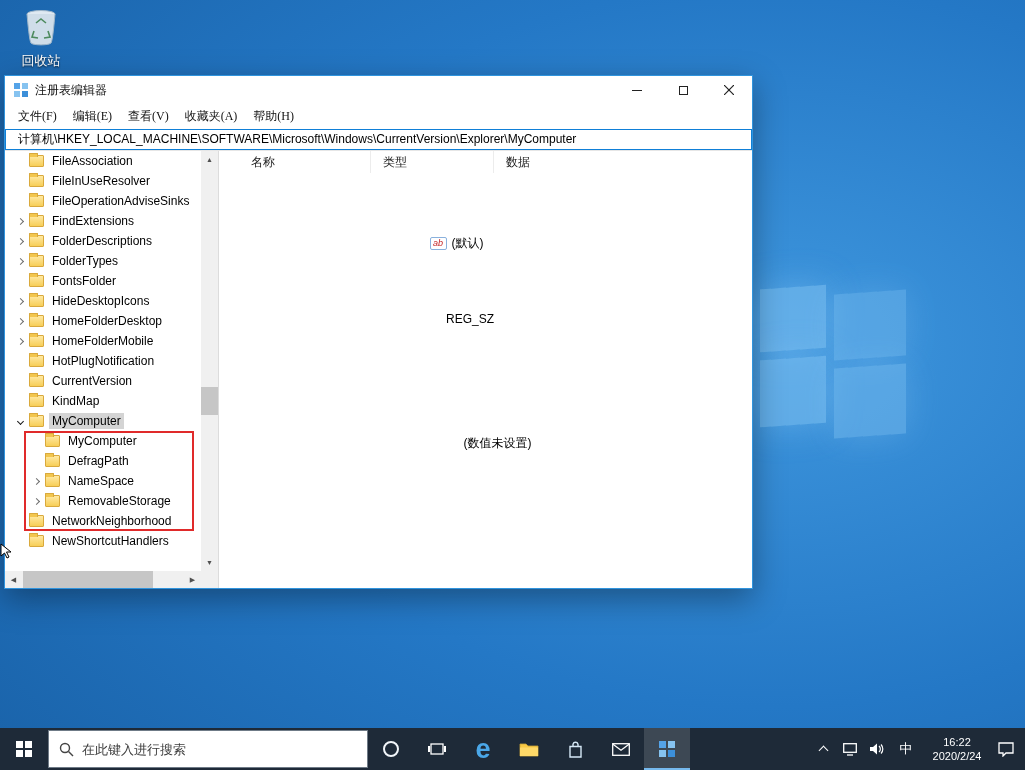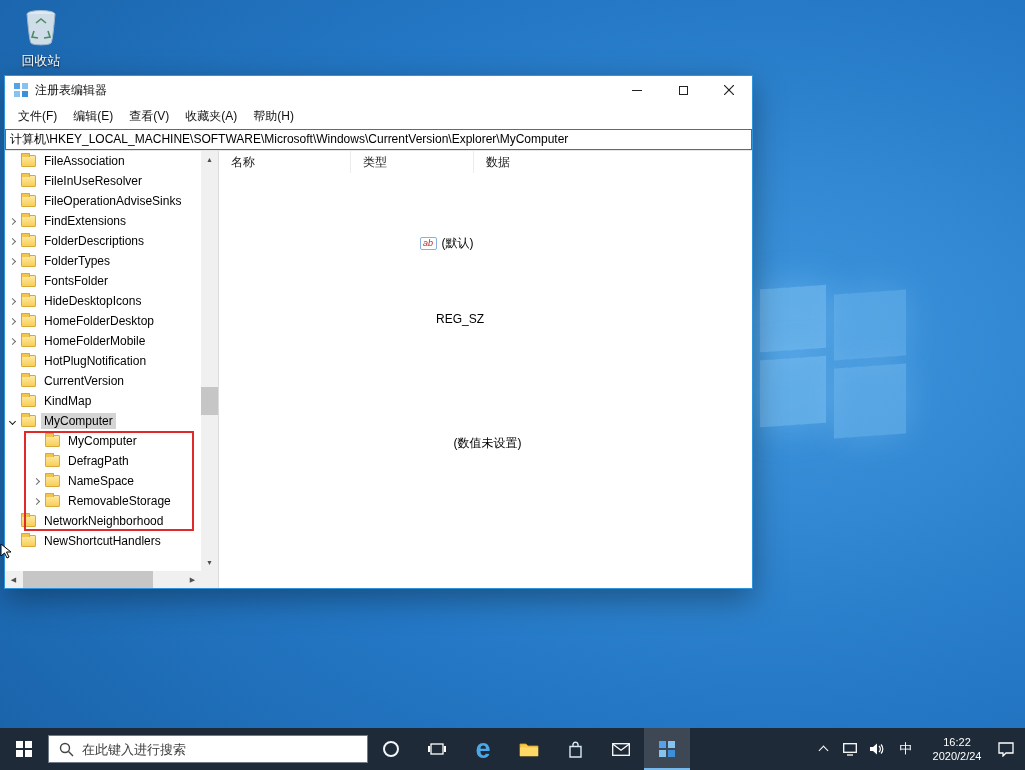--- a/index.html
+++ b/index.html
@@ -27,32 +27,32 @@
   .titlebar { flex:0 0 28px; display:flex; align-items:center; background:#fff; }
   .app-icon { margin:0 6px 0 8px; display:flex; }
   .title { font-size:12px; color:#111; }
   .win-controls { margin-left:auto; display:flex; height:100%; }
   .wc { width:46px; height:100%; display:flex; align-items:center; justify-content:center; }
   .glyph-min { width:10px; height:1px; background:#222; }
   .glyph-max { width:9px; height:9px; border:1px solid #222; }
 
   .menubar { flex:0 0 24px; display:flex; align-items:center; padding-left:5px;
     font-size:12px; color:#111; background:#fff; }
-  .menu-item { padding:4px 8px; }
+  .menu-item { padding:4px 8px;font-family:Liberation Serif, serif; }
 
   .addressbar { flex:0 0 22px; border-bottom:1px solid #e6e6e6; }
   .addressbar input { width:100%; height:100%; border:1px solid #0f7fd7; outline:none;
-    font-size:12px; padding:2px 4px; font-family:inherit; color:#000; }
+    font-size:12px; padding:2px 12px; font-family:inherit; color:#000; }
 
   .win-body { flex:1; display:flex; position:relative; overflow:hidden; }
 
   
   .tree-pane { flex:0 0 214px; width:214px; position:relative; border-right:1px solid #dcdcdc; }
   .tree-items { position:absolute; left:0; top:0; right:17px; bottom:17px; overflow:hidden; font-size:12px; }
-  .tree-row { height:20px; display:flex; align-items:center; white-space:nowrap; }
+  .tree-row { height:20px; display:flex; align-items:center; padding-left:8px; white-space:nowrap; }
   .tree-row.lvl1 { padding-left:24px; }
   .chev-slot { flex:0 0 14px; width:14px; display:flex; align-items:center; justify-content:center; }
   .chev { width:5px; height:5px; border-right:1.2px solid #6d6d6d; border-bottom:1.2px solid #6d6d6d; }
   .chev.right { transform:rotate(-45deg); }
   .chev.down  { transform:rotate(45deg); border-color:#1a1a1a; }
   .folder { flex:0 0 15px; width:15px; height:12px; position:relative; margin:0 5px 0 2px;
     background:linear-gradient(#ffe9a2,#f7ce57); border:1px solid #d9a93c; border-radius:1px; }
   .folder::before { content:""; position:absolute; top:-3px; left:-1px; width:7px; height:3px;
     background:#f2c64e; border:1px solid #d9a93c; border-bottom:none; border-radius:1px 1px 0 0; }
   .tree-label { padding:1px 3px; color:#000; }
@@ -67,40 +67,40 @@
   .sb-btn { width:17px; height:17px; display:flex; align-items:center; justify-content:center;
     color:#505050; font-size:7px; line-height:1; }
   .sb-up::after { content:"▲"; } .sb-down::after { content:"▼"; }
   .sb-left::after { content:"◀"; } .sb-right::after { content:"▶"; }
   .vscroll .sb-down { position:absolute; bottom:0; }
   .hscroll { display:flex; justify-content:space-between; }
   .vthumb { position:absolute; left:0; width:17px; top:236px; height:28px; background:#c6c6c6; }
   .hthumb { position:absolute; left:18px; top:0; height:17px; width:130px; background:#c6c6c6; }
 
   
-  .list-pane { flex:1; display:flex; flex-direction:column; font-size:12px; background:#fff; }
+  .list-pane { flex:1; display:flex; flex-direction:column; font-size:12px; background:#fff;padding-left:20px; }
   .list-header { flex:0 0 20px; display:flex; color:#222; }
   .col { padding:3px 8px 2px 12px; }
   .col0 { flex:0 0 132px; width:132px; }
   .col1 { flex:0 0 123px; width:123px; }
   .col2 { flex:1; }
   .list-header .col0, .list-header .col1 { border-right:1px solid #ececec; }
   .list-rows { padding-top:4px; }
   .list-row { display:flex; height:20px; align-items:center; color:#000;flex-direction:column; }
   .cell-name { display:flex; align-items:center; gap:5px; padding-left:8px; }
   .reg-ab { flex:0 0 17px; width:17px; height:13px; border:1px solid #8ab1dd; border-radius:2px;
     display:inline-flex; align-items:center; justify-content:center; background:#fff; }
   .reg-ab::after { content:"ab"; font-size:9px; color:#c42222; font-style:italic; line-height:1; }
 
   
   #taskbar { position:absolute; left:0; bottom:0; width:100%; height:42px; background:#1e2a38;
     display:flex; align-items:center; z-index:10; }
   .tb-btn { width:46px; height:42px; display:flex; align-items:center; justify-content:center; }
   .start { width:48px; }
-  .search-box { width:320px; height:28px; background:#fff; border:1px solid #6f7b87;
+  .search-box { width:320px; height:38px; background:#fff; border:1px solid #6f7b87;
     display:flex; align-items:center; padding:0 10px; gap:8px; }
   .search-input { flex:1; border:none; outline:none; background:transparent;
     font-size:13px; color:#222; font-family:inherit; }
   .search-input::placeholder { color:#3c3c3c; opacity:1; }
   .tb-btn.active { background:rgba(255,255,255,.14); box-shadow:inset 0 -2px 0 #76b9ed; }
   .cortana-ring { width:16px; height:16px; border:2px solid #f2f6fa; border-radius:50%; }
   .edge-e { font-size:27px; font-weight:bold; color:#4aa7e8; line-height:1; }
   .tray { margin-left:auto; display:flex; align-items:center; gap:9px; padding-right:10px; color:#fff; }
   .tray-item { display:flex; align-items:center; justify-content:center; min-width:18px; height:42px; }
   .chev-up { width:7px; height:7px; border-left:1.5px solid #fff; border-top:1.5px solid #fff;

